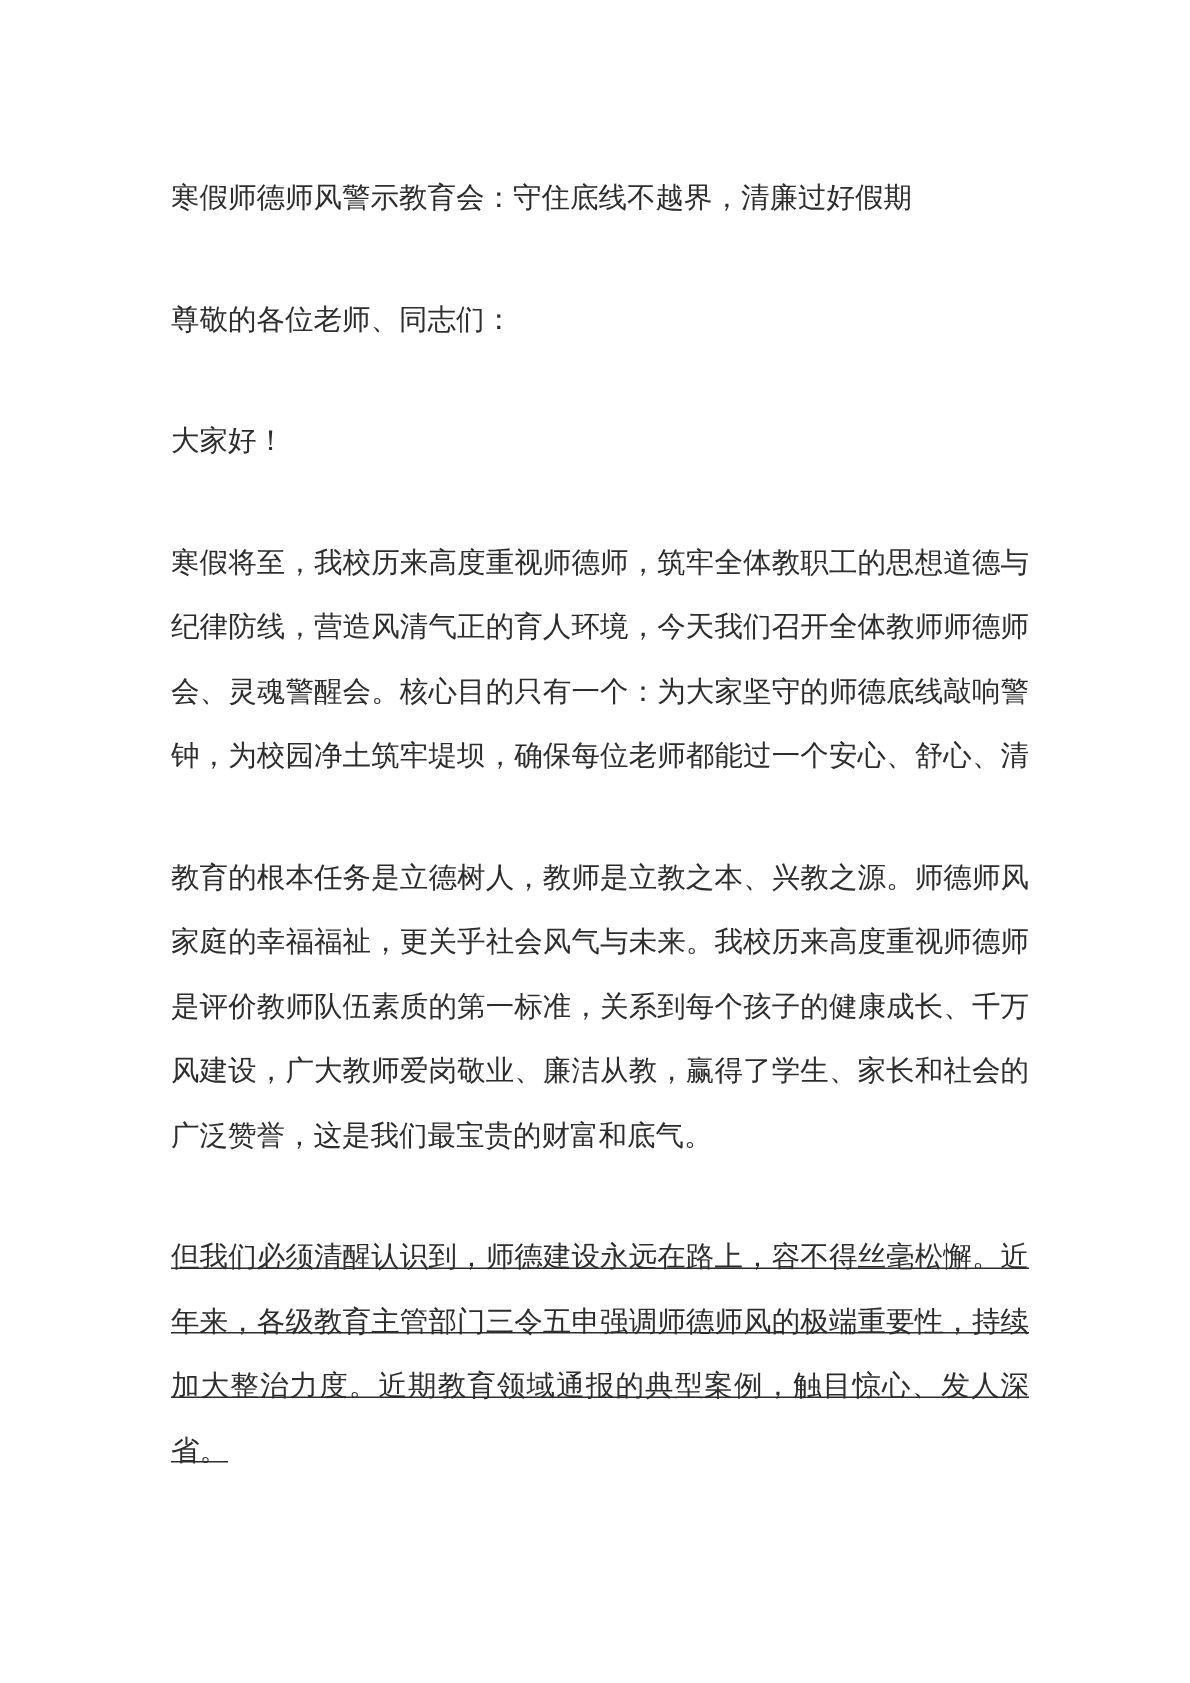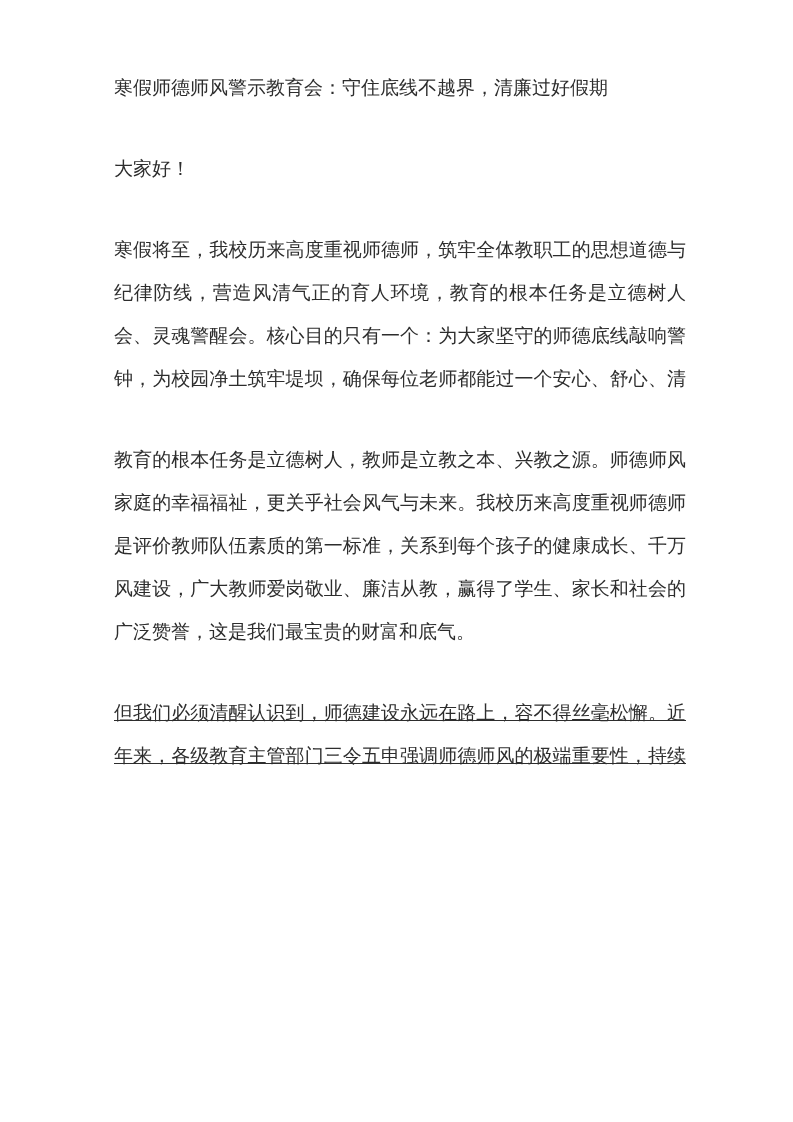--- a/index.html
+++ b/index.html
@@ -10,21 +10,21 @@
   body {
     width: 793px;
     height: 1122px;
     overflow: hidden;
     font-family: "Liberation Serif", "DejaVu Serif", serif;
   }
   .page {
     box-sizing: border-box;
     width: 793px;
     height: 982px;
-    padding: 66px 107px 40px 114px;
+    padding: 111px 107px 40px 114px;
     background: #ffffff;
   }
   .doc-body {
     width: 572px;
     color: #2d2d2d;
     font-size: 19px;
     line-height: 43px;
     letter-spacing: 0;
   }
   .block {
@@ -45,33 +45,37 @@
 </style>
 </head>
 <body>
 
 <div class="page">
   <div class="doc-body">
       <div class="block">
         <div class="line line-last">寒假师德师风警示教育会：守住底线不越界，清廉过好假期</div>
       </div>
       <div class="block">
+        <div class="line line-last">尊敬的各位老师、同志们：</div>
+      </div>
+      <div class="block">
         <div class="line line-last">大家好！</div>
       </div>
       <div class="block">
         <div class="line">寒假将至，我校历来高度重视师德师，筑牢全体教职工的思想道德与</div>
-        <div class="line">纪律防线，营造风清气正的育人环境，教育的根本任务是立德树人</div>
+        <div class="line">纪律防线，营造风清气正的育人环境，今天我们召开全体教师师德师</div>
         <div class="line">会、灵魂警醒会。核心目的只有一个：为大家坚守的师德底线敲响警</div>
         <div class="line">钟，为校园净土筑牢堤坝，确保每位老师都能过一个安心、舒心、清</div>
       </div>
       <div class="block">
         <div class="line">教育的根本任务是立德树人，教师是立教之本、兴教之源。师德师风</div>
         <div class="line">家庭的幸福福祉，更关乎社会风气与未来。我校历来高度重视师德师</div>
         <div class="line">是评价教师队伍素质的第一标准，关系到每个孩子的健康成长、千万</div>
         <div class="line">风建设，广大教师爱岗敬业、廉洁从教，赢得了学生、家长和社会的</div>
         <div class="line line-last">广泛赞誉，这是我们最宝贵的财富和底气。</div>
       </div>
       <div class="block">
         <div class="line">但我们必须清醒认识到，师德建设永远在路上，容不得丝毫松懈。近</div>
         <div class="line">年来，各级教育主管部门三令五申强调师德师风的极端重要性，持续</div>
+        <div class="line line-last">加大整治力度。近期教育领域通报的典型案例，触目惊心、发人深省。</div>
       </div>
     </div>
 </div>
 
 </body></html>

